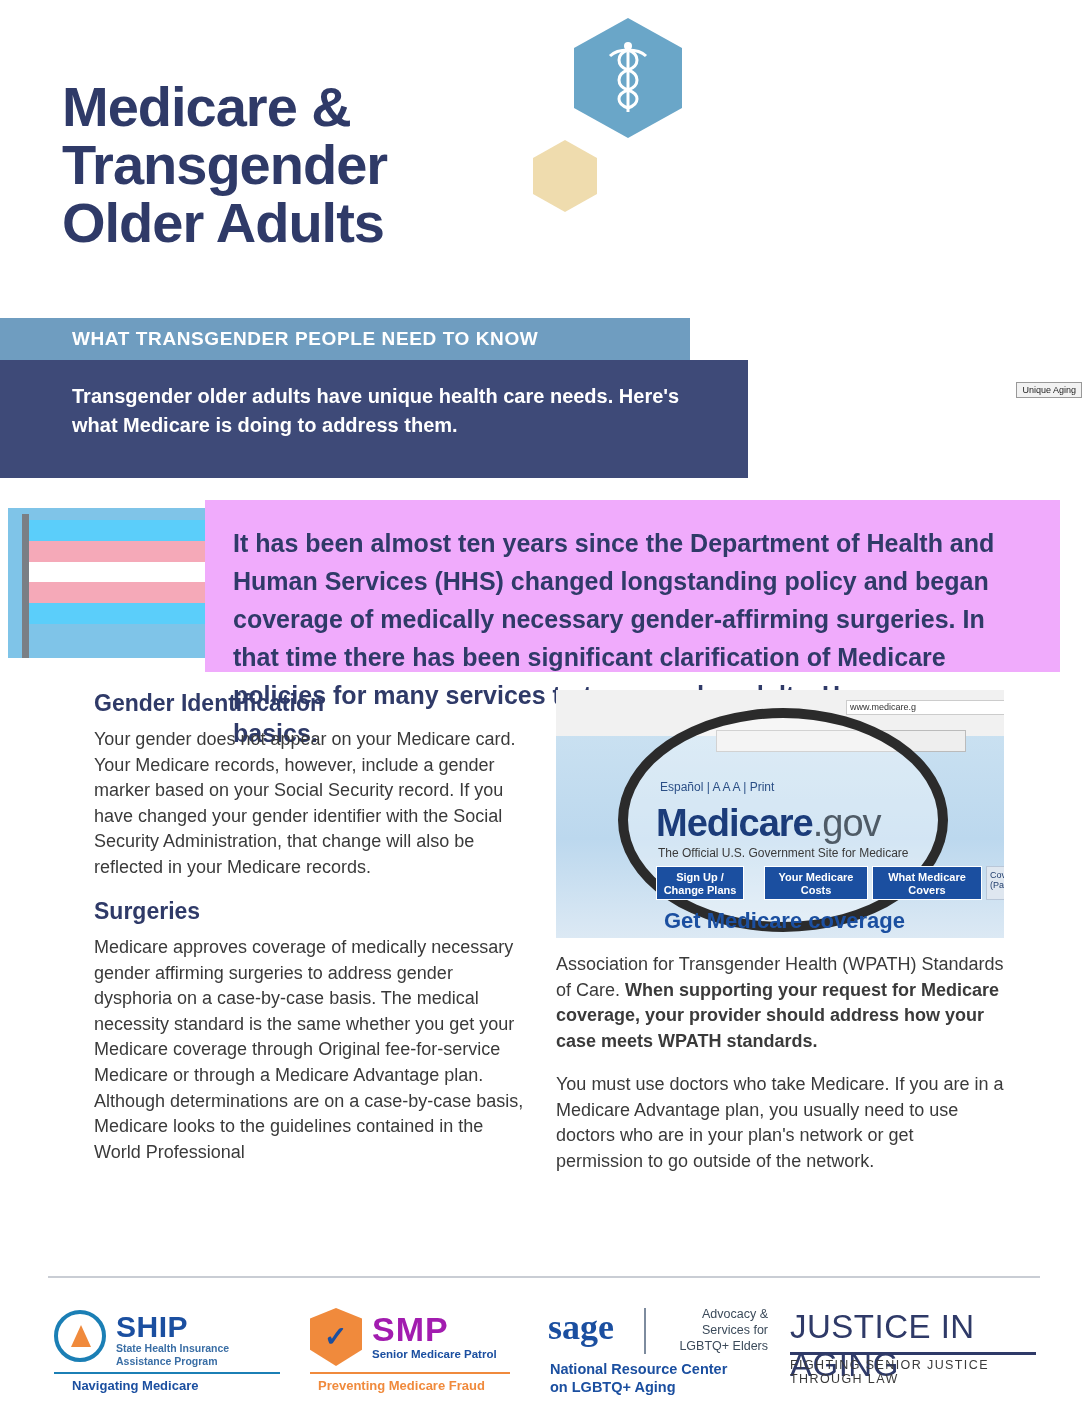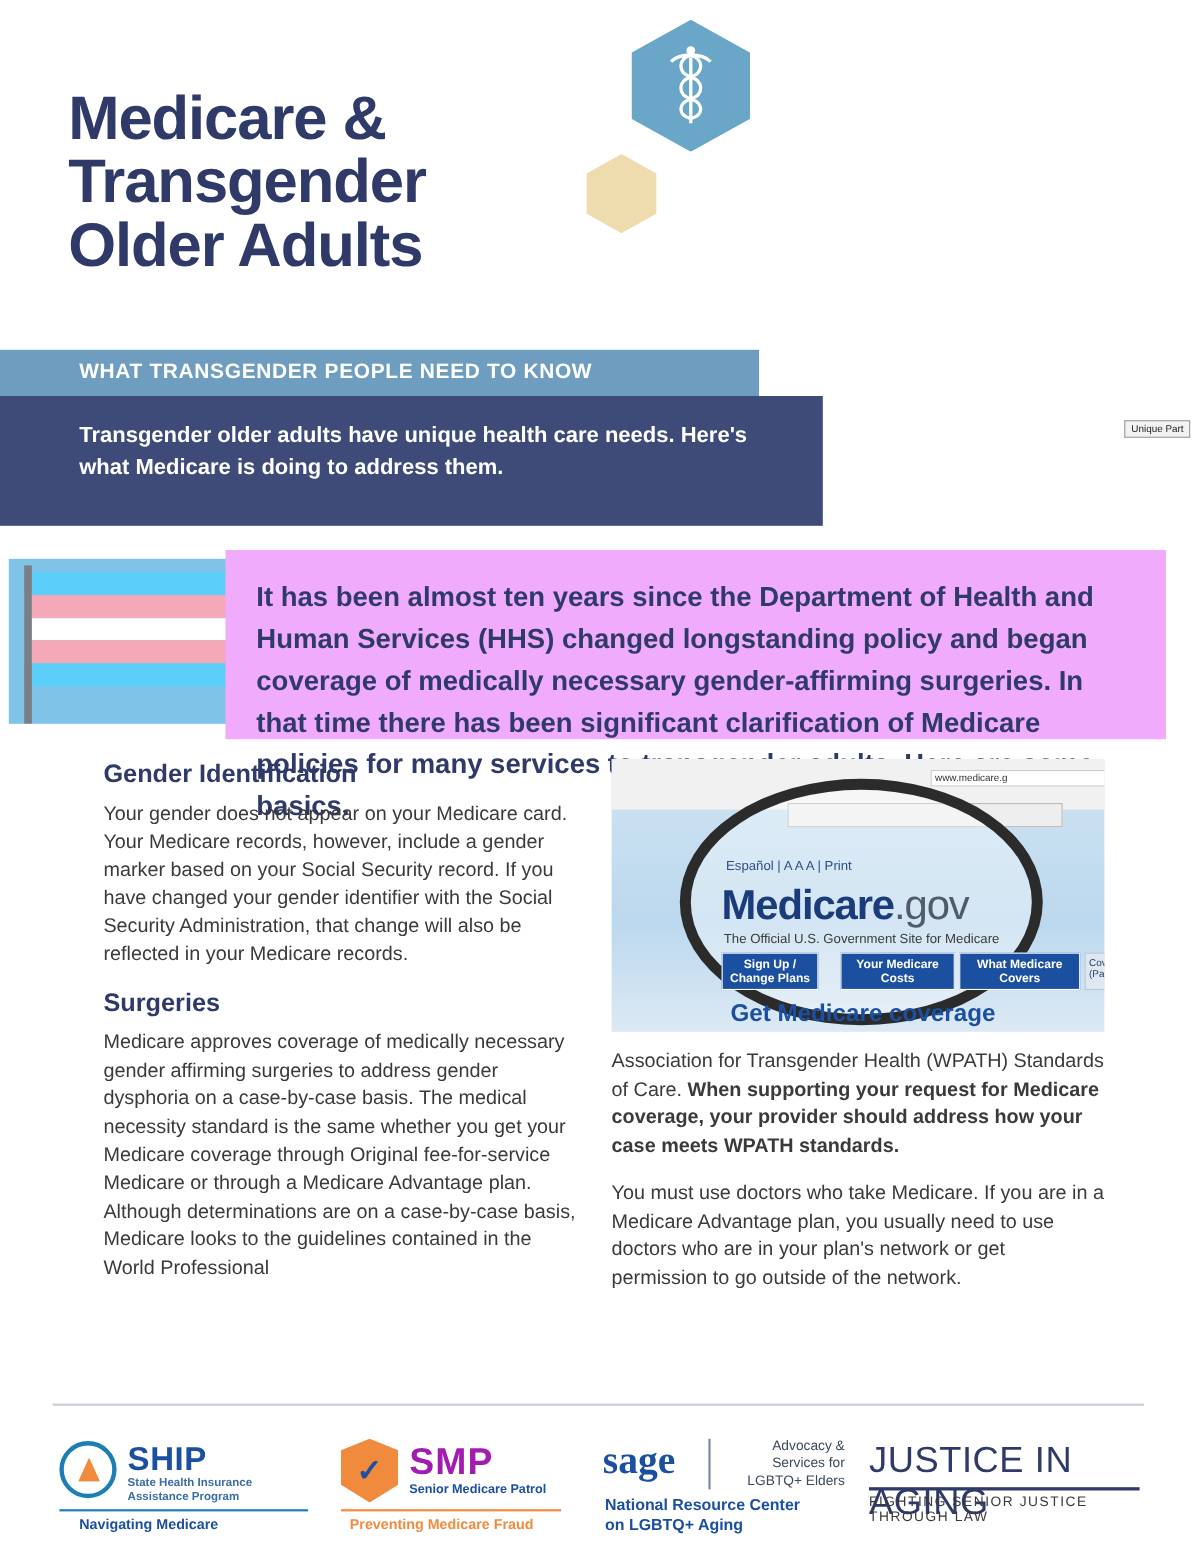--- a/index.html
+++ b/index.html
@@ -147,21 +147,21 @@
 </style>
 </head>
 <body>
 
 <div class="page">
 
   <div class="hero">
 
     <div class="photo-clip">
 
-      <div class="unique-badge">Unique Part</div>
+      <div class="unique-badge">Unique Aging</div>
     </div>
 
     <div class="hex hex-blue"></div>
     <svg class="caduceus" viewBox="0 0 64 80">
       <g fill="none" stroke="#ffffff" stroke-width="3">
         <line x1="32" y1="12" x2="32" y2="72"></line>
         <path d="M32 10 C20 14 20 26 32 30 C44 34 44 46 32 50 C20 54 20 64 32 68"></path>
         <path d="M32 10 C44 14 44 26 32 30 C20 34 20 46 32 50 C44 54 44 64 32 68"></path>
         <path d="M14 16 C22 8 42 8 50 16"></path>
       </g>

